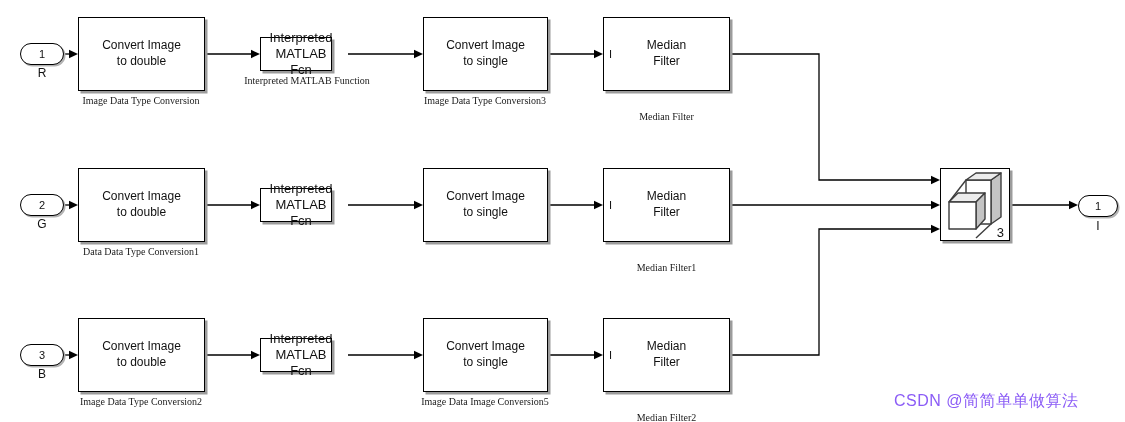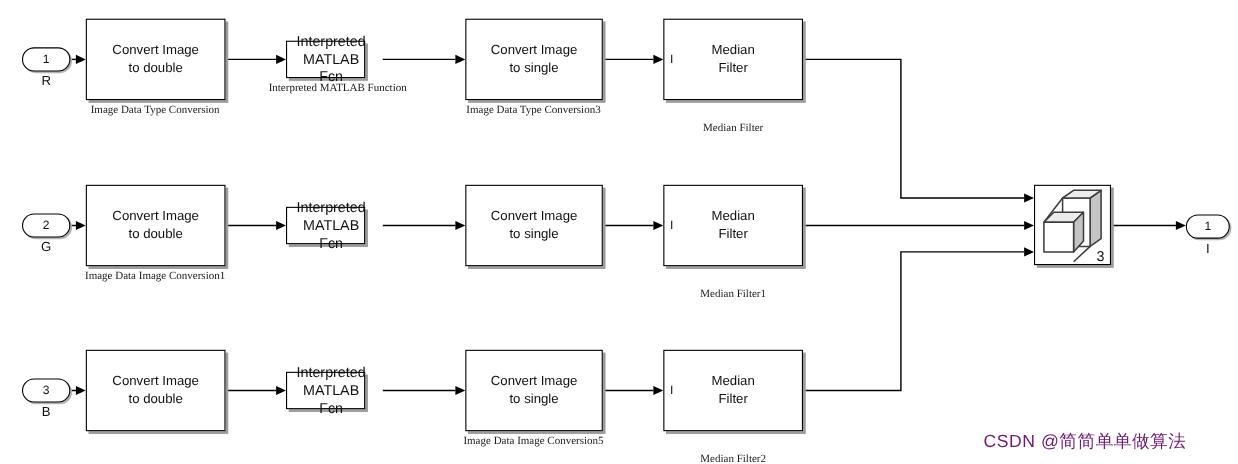--- a/index.html
+++ b/index.html
@@ -36,21 +36,21 @@
   .plabel{position:absolute;left:20px;width:44px;top:49px;text-align:center;font-size:12px;}
   .concat{
     position:absolute;left:940px;top:168px;width:70px;height:73px;box-sizing:border-box;
     background:#fff;border:1.4px solid #000;box-shadow:2.5px 2.5px 0 #9c9c9c;
   }
   .concat .depth{position:absolute;right:5px;bottom:0;font-size:13px;}
   .outport{position:absolute;left:1078px;top:195px;}
   .outlabel{position:absolute;left:1078px;width:40px;top:219px;text-align:center;font-size:12px;}
   .outport .port{position:static;width:40px;height:22px;}
   .watermark{
-    position:absolute;left:894px;top:391px;font-size:16px;color:#701a75;
+    position:absolute;left:894px;top:391px;font-size:16px;color:#8b5cf6;
     white-space:nowrap;letter-spacing:.5px;
   }
 </style>
 </head>
 <body>
 
 <div class="canvas">
 
   <svg class="wires" viewBox="0 0 1125 422" fill="none" stroke="#000" stroke-width="1.3">
 
@@ -134,21 +134,21 @@
   <div class="row r1">
     <div class="port in">
       <span>2</span>
     </div>
     <div class="plabel">G</div>
 
     <div class="blk big b1">
       <span>Convert Image</span>
       <span>to double</span>
     </div>
-    <div class="cap c1">Image Data Image Conversion1</div>
+    <div class="cap c1">Data Data Type Conversion1</div>
 
     <div class="blk fcn">
       <span>Interpreted</span>
       <span>MATLAB Fcn</span>
     </div>
 
     <div class="blk big b2">
       <span>Convert Image</span>
       <span>to single</span>
     </div>
@@ -164,20 +164,21 @@
   <div class="row r2">
     <div class="port in">
       <span>3</span>
     </div>
     <div class="plabel">B</div>
 
     <div class="blk big b1">
       <span>Convert Image</span>
       <span>to double</span>
     </div>
+    <div class="cap c1">Image Data Type Conversion2</div>
 
     <div class="blk fcn">
       <span>Interpreted</span>
       <span>MATLAB Fcn</span>
     </div>
 
     <div class="blk big b2">
       <span>Convert Image</span>
       <span>to single</span>
     </div>

